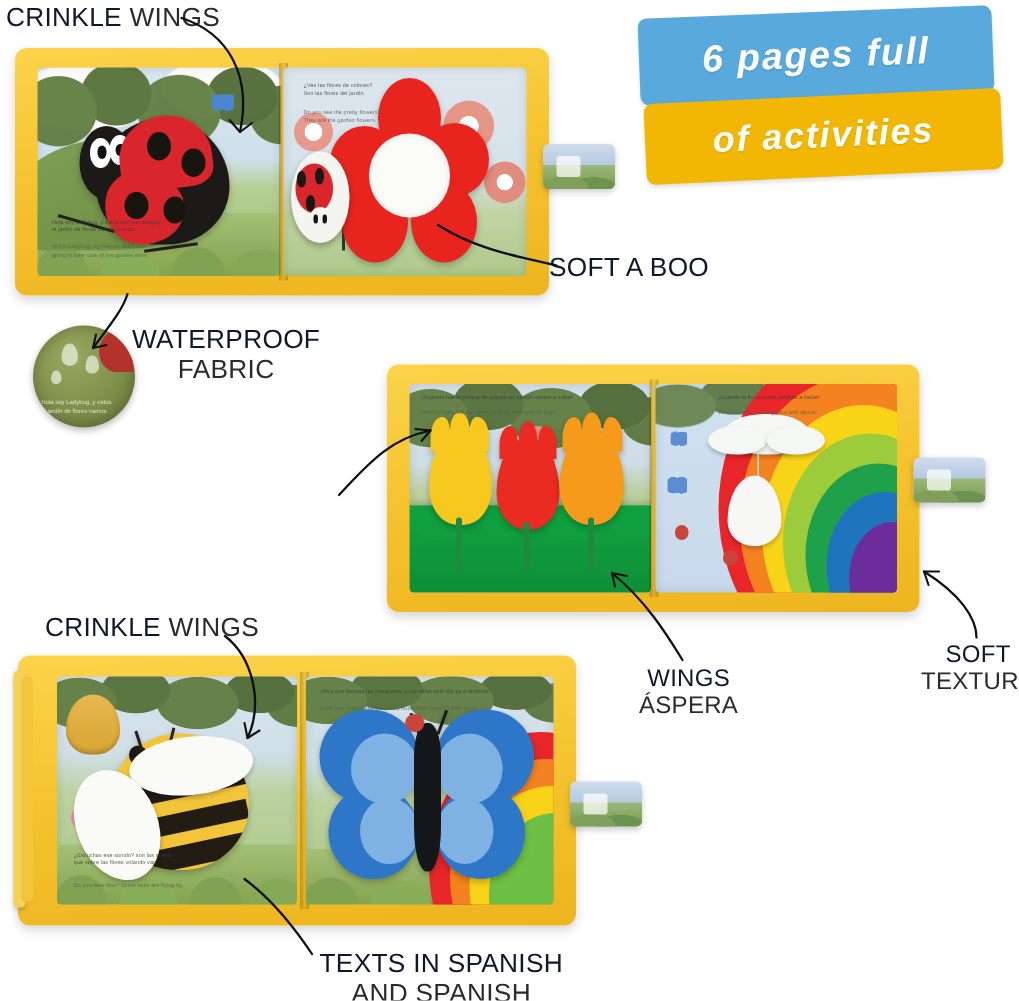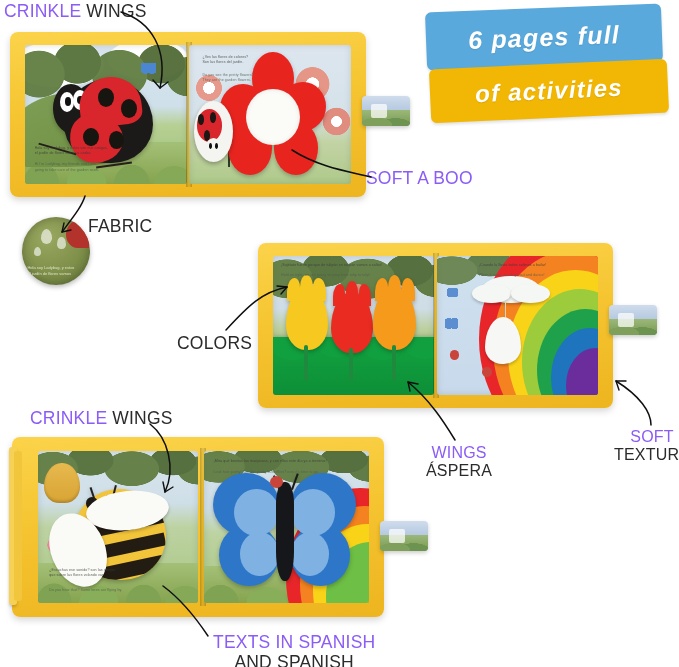--- a/index.html
+++ b/index.html
@@ -7,21 +7,21 @@
   body {
     position:relative;
     background:#ffffff;
     font-family:"Liberation Sans", sans-serif;
     -webkit-font-smoothing:antialiased;
   }
 
   
   .callout { position:absolute; white-space:nowrap; line-height:1.12; }
   .callout .l1, .callout .l2 { display:block; }
-  .callout .hl { color:#8b5cf6;text-align:center; }
+  .callout .hl { color:#0f172a;text-align:center; }
   .callout .dk { color:#2b2b2b; }
   .callout.sz-lg .l1, .callout.sz-lg .l2 { font-size:17.5px; letter-spacing:.2px; }
   .callout.sz-md .l1, .callout.sz-md .l2 { font-size:16px; letter-spacing:.2px; }
   .callout.center { text-align:center; }
 
   
   #leaders { position:absolute; left:0; top:0; width:679px; height:667px; pointer-events:none; z-index:40; }
 
   
   #badge { position:absolute; left:418px; top:6px; width:250px; height:118px; z-index:30; }
@@ -475,25 +475,25 @@
 <div class="callout sz-lg" id="cal-crinkle-top" style="left:4px; top:2px;">
   <span class="l1"><span class="hl">CRINKLE</span>
   <span class="dk">WINGS</span></span>
 </div>
 
 <div class="callout sz-lg" id="cal-peek" style="left:366px; top:169px;">
   <span class="l1 hl">SOFT A BOO</span>
 </div>
 
 <div class="callout sz-lg center" id="cal-waterproof" style="left:88px; top:217px;">
+  <span class="l1 hl">WATERPROOF</span>
   <span class="l2 dk">FABRIC</span>
 </div>
 
 <div class="callout sz-lg center" id="cal-matching" style="left:177px; top:334px;">
-  <span class="l2 dk">COLORS</span>
 </div>
 
 <div class="callout sz-md center" id="cal-rough" style="left:426px; top:444px;">
   <span class="l1 hl">WINGS</span>
   <span class="l2 dk">ÁSPERA</span>
 </div>
 
 <div class="callout sz-md center" id="cal-soft" style="left:614px; top:428px;">
   <span class="l1 hl">SOFT</span>
   <span class="l2 dk">TEXTURE</span>

